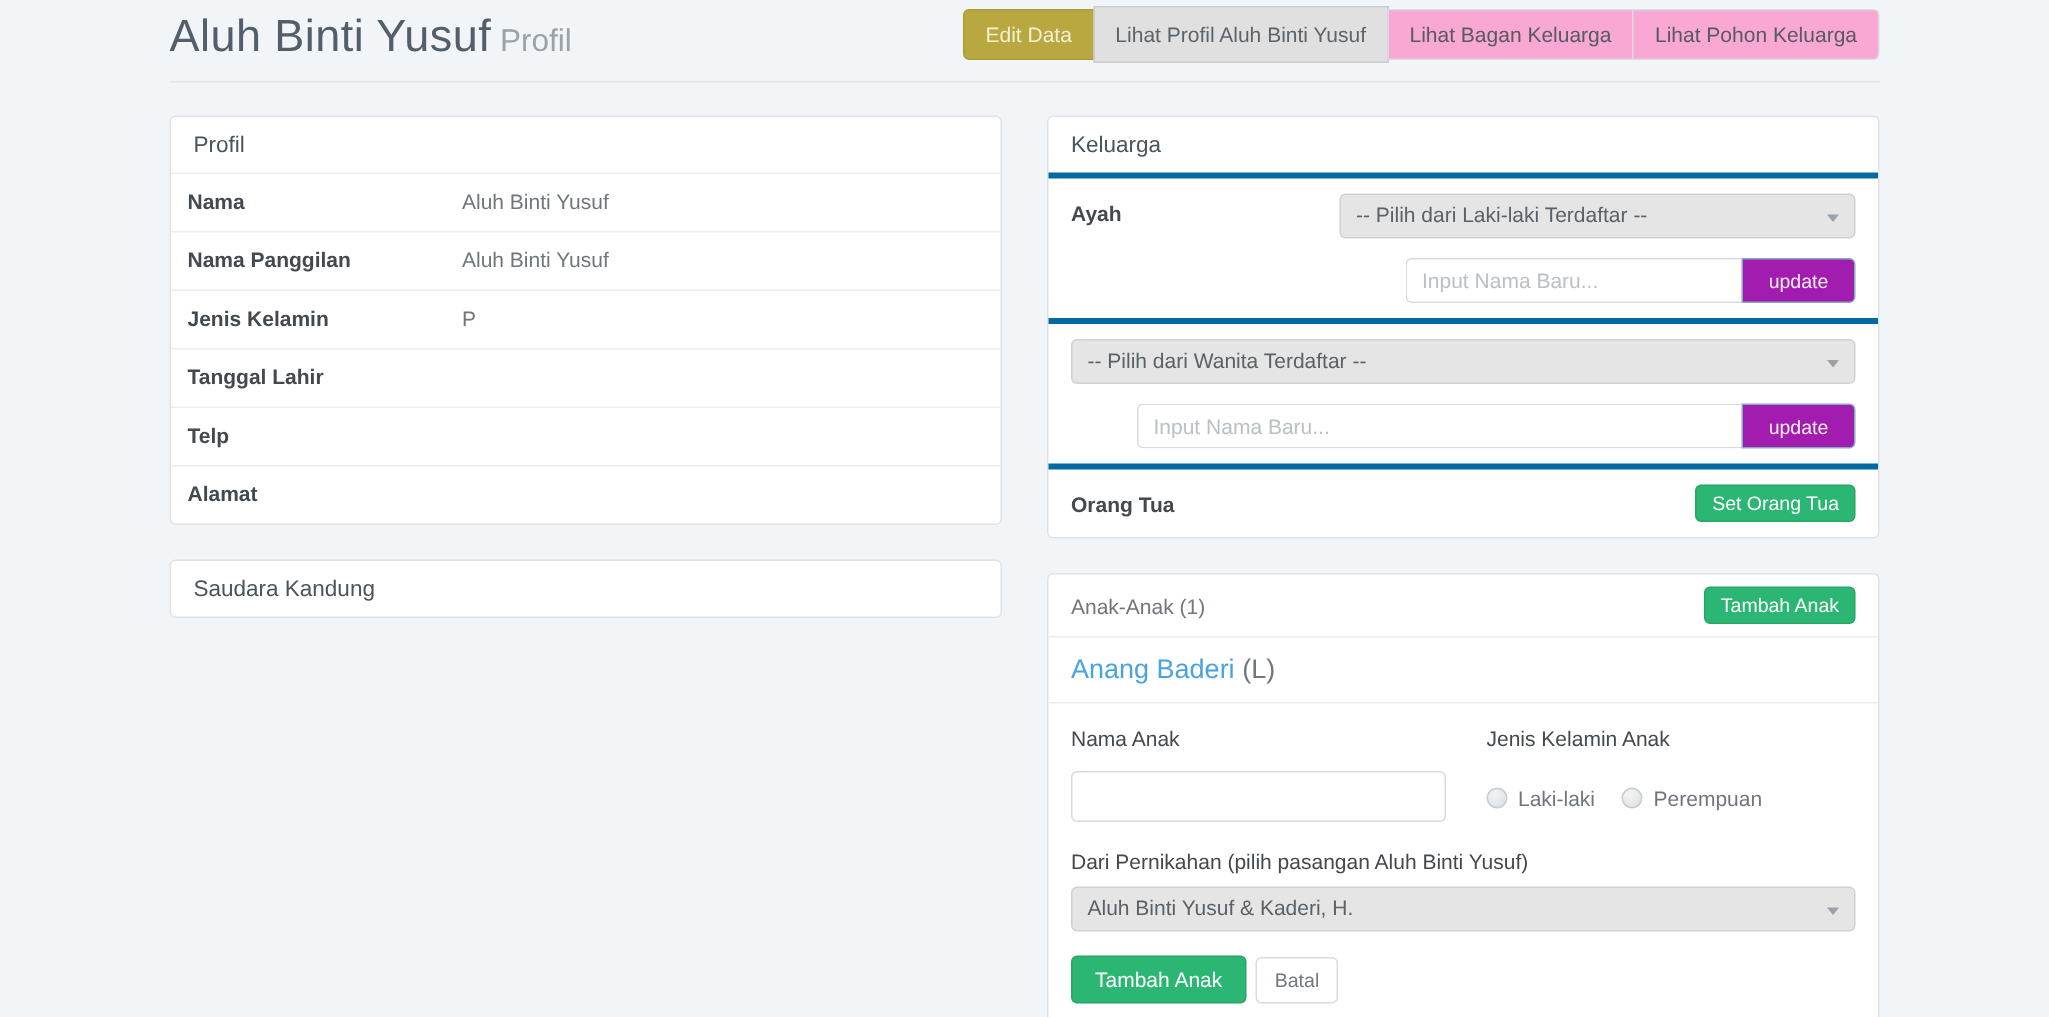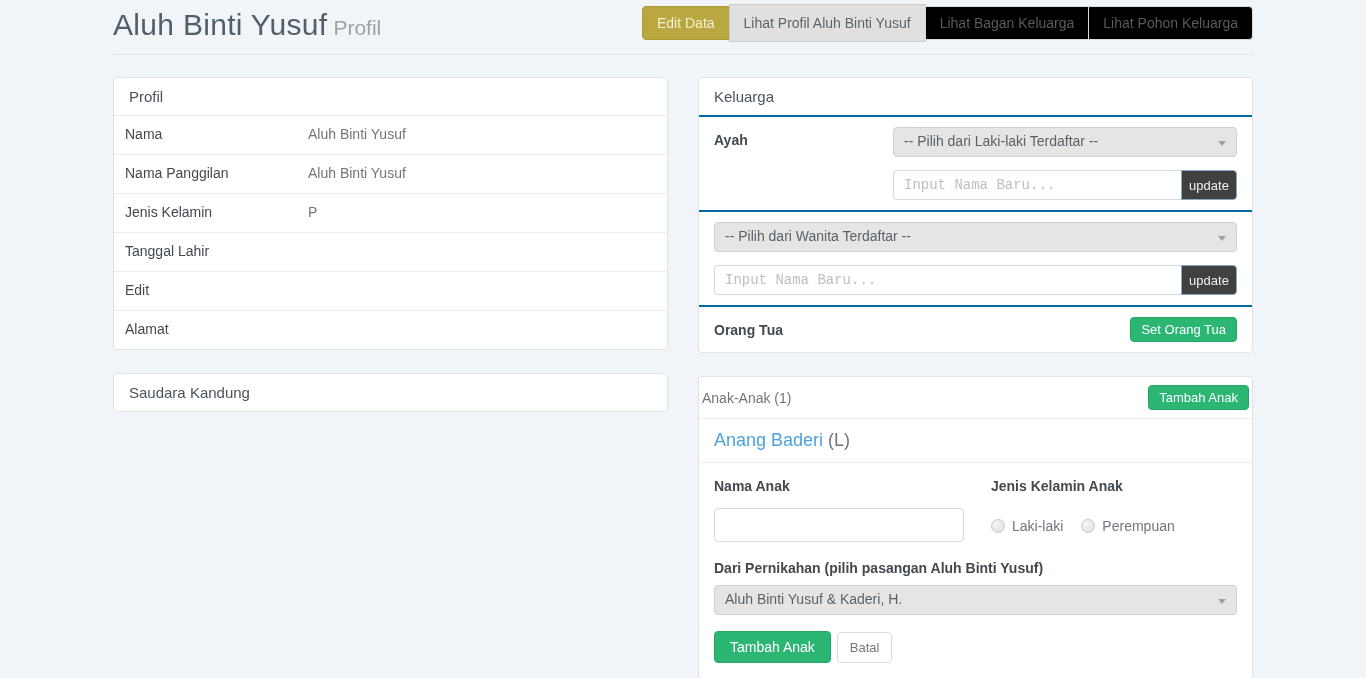--- a/index.html
+++ b/index.html
@@ -36,21 +36,21 @@
     right:0; top:4px;
     display:flex;
     align-items:center;
   }
   .btn-group .btn {
     height:34px;
     padding:0 14px;
     font-size:14px;
     display:flex; align-items:center;
     border:1px solid #d8dce0;
-    background:#000000;
+    background:#f9a8d4;
     color:#555b61;
     cursor:pointer;
     margin-left:-1px;
     white-space:nowrap;
   }
   .btn-group .btn:first-child { border-radius:4px 0 0 4px; margin-left:0;text-align:center; }
   .btn-group .btn:last-child  { border-radius:0 4px 4px 0; }
   .btn-olive {
     background:#b8a83f !important;
     border-color:#ab9c39 !important;
@@ -74,39 +74,39 @@
     border-radius:4px;
     margin-bottom:23px;
   }
   .panel-heading {
     padding:10px 15px;
     font-size:15px;
     color:#4a545c;
   }
   .panel-heading-flex {
     display:flex; align-items:center; justify-content:space-between;
-    padding:8px 3px;
+    padding:8px 15px;
   }
 
   
   .trow {
     display:flex;
     border-top:1px solid #e9edf0;
     padding:10px 11px;
     min-height:39px;
     align-items:flex-start;
   }
-  .trow .lbl { width:183px; font-weight:normal; color:#42494f; flex-shrink:0; }
+  .trow .lbl { width:183px; font-weight:bold; color:#42494f; flex-shrink:0; }
   .trow .val { color:#6f767c; }
   a.link, .link { color:#4aa3df; text-decoration:none; cursor:pointer; }
 
   
   .krow {
     display:flex;
-    border-top:2px solid #0369a1;
+    border-top:4px solid #0369a1;
     padding:10px 15px;
     align-items:flex-start;
   }
   .krow .lbl { width:179px; font-weight:bold; color:#42494f; flex-shrink:0; padding-top:5px; }
   .krow .ctrl { flex:1; }
 
   .select-box {
     position:relative;
     height:30px;
     border:1px solid #ccd2d7;
@@ -125,29 +125,30 @@
     border-top:5px solid #9aa1a7;
   }
   .input-group { display:flex; margin-top:13px; }
   .input-group input {
     flex:1;
     height:30px;
     border:1px solid #d6dbe0;
     border-right:none;
     border-radius:4px 0 0 4px;
     padding:5px 10px;
-    font-family:Liberation Mono, monospace;
+    font-family:Liberation Sans, sans-serif;
     font-size:14px;
     color:#8b5cf6;
     outline:none;
+    margin-left:44px;
   }
   .input-group input::placeholder { color:#b9c0c6; }
   .btn-update {
-    width:56px; height:30px;
-    background:#404040;
+    width:76px; height:30px;
+    background:#a21caf;
     color:rgba(255,255,255,.92);
     border:1px solid #86a8c2;
     border-radius:0 4px 4px 0;
     font-size:13px;
     cursor:pointer;
     font-family:"Liberation Sans", sans-serif;
   }
   .btn-green {
     background:#2bb673;
     border:1px solid #26a567;
@@ -167,21 +168,21 @@
   .child-row {
     border-top:1px solid #e9edf0;
     padding:11px 15px;
     font-size:18px;
   }
   .child-suffix { color:#6f767c; }
   .anak-form { border-top:1px solid #e9edf0; padding:15px; }
   .form-row1 { display:flex; }
   .form-col1 { width:262px; flex-shrink:0; }
   .form-col2 { flex:1; margin-left:15px; }
-  .form-lbl { font-weight:bold; color:#42494f; display:block; }
+  .form-lbl { font-weight:normal; color:#42494f; display:block; }
   .text-input {
     width:250px; height:34px;
     border:1px solid #d6dbe0;
     border-radius:4px;
     padding:6px 10px;
     margin-top:14px;
     font-family:"Liberation Sans", sans-serif;
     font-size:14px;
     outline:none;
   }
@@ -251,21 +252,21 @@
         </div>
         <div class="trow">
           <div class="lbl">Jenis Kelamin</div>
           <div class="val">P</div>
         </div>
         <div class="trow">
           <div class="lbl">Tanggal Lahir</div>
           <div class="val"></div>
         </div>
         <div class="trow">
-          <div class="lbl">Edit</div>
+          <div class="lbl">Telp</div>
           <div class="val"></div>
         </div>
         <div class="trow">
           <div class="lbl">Alamat</div>
           <div class="val"></div>
         </div>
       </div>
 
       <div class="panel">
         <div class="panel-heading">Saudara Kandung</div>

